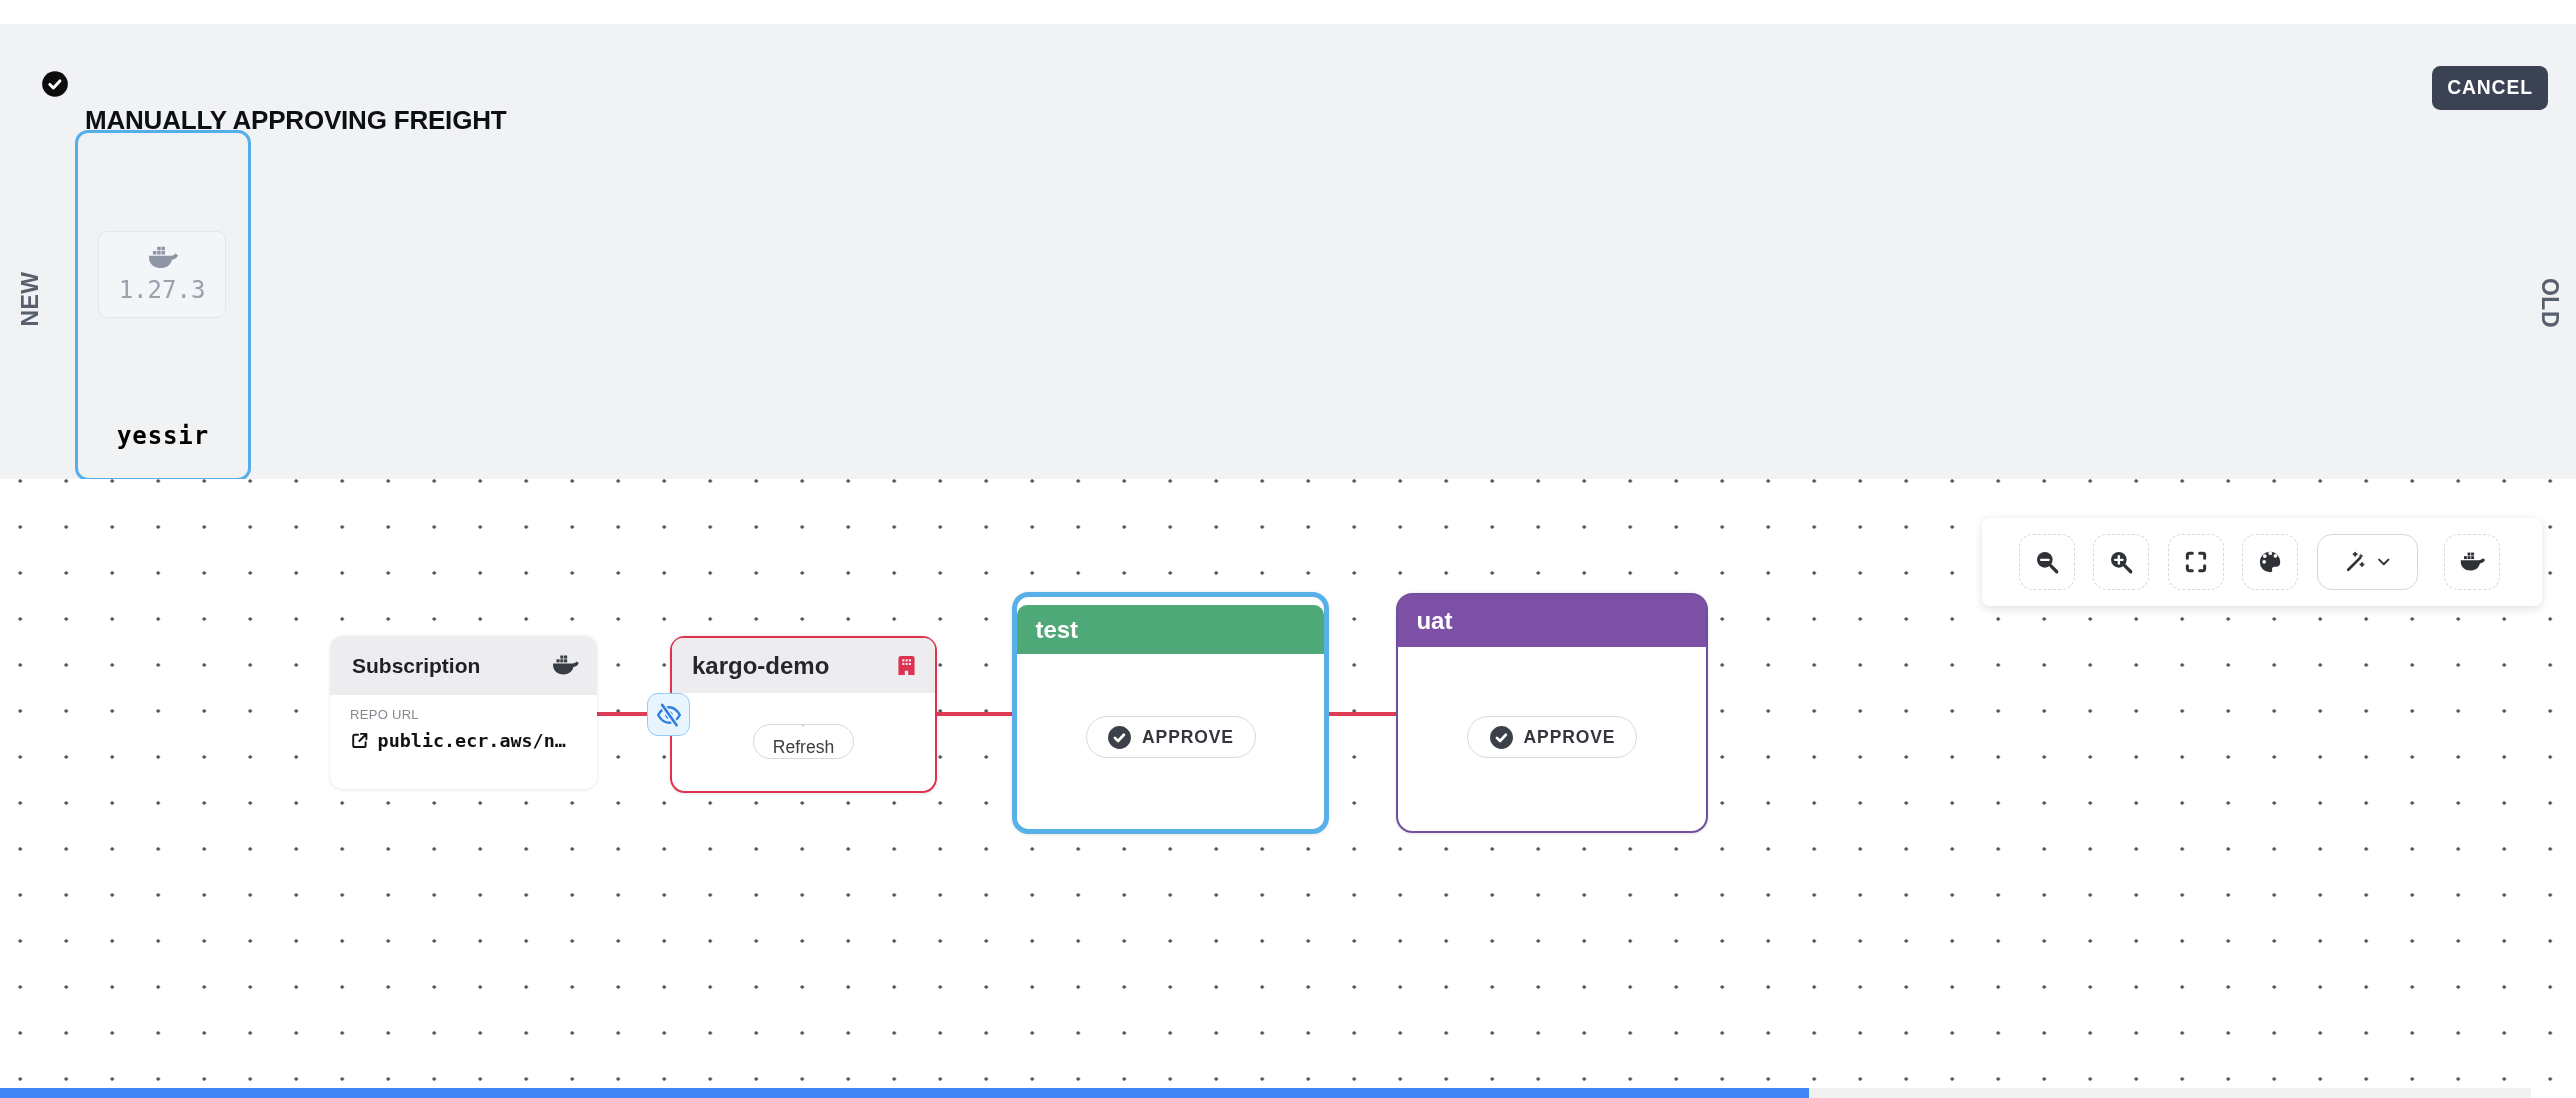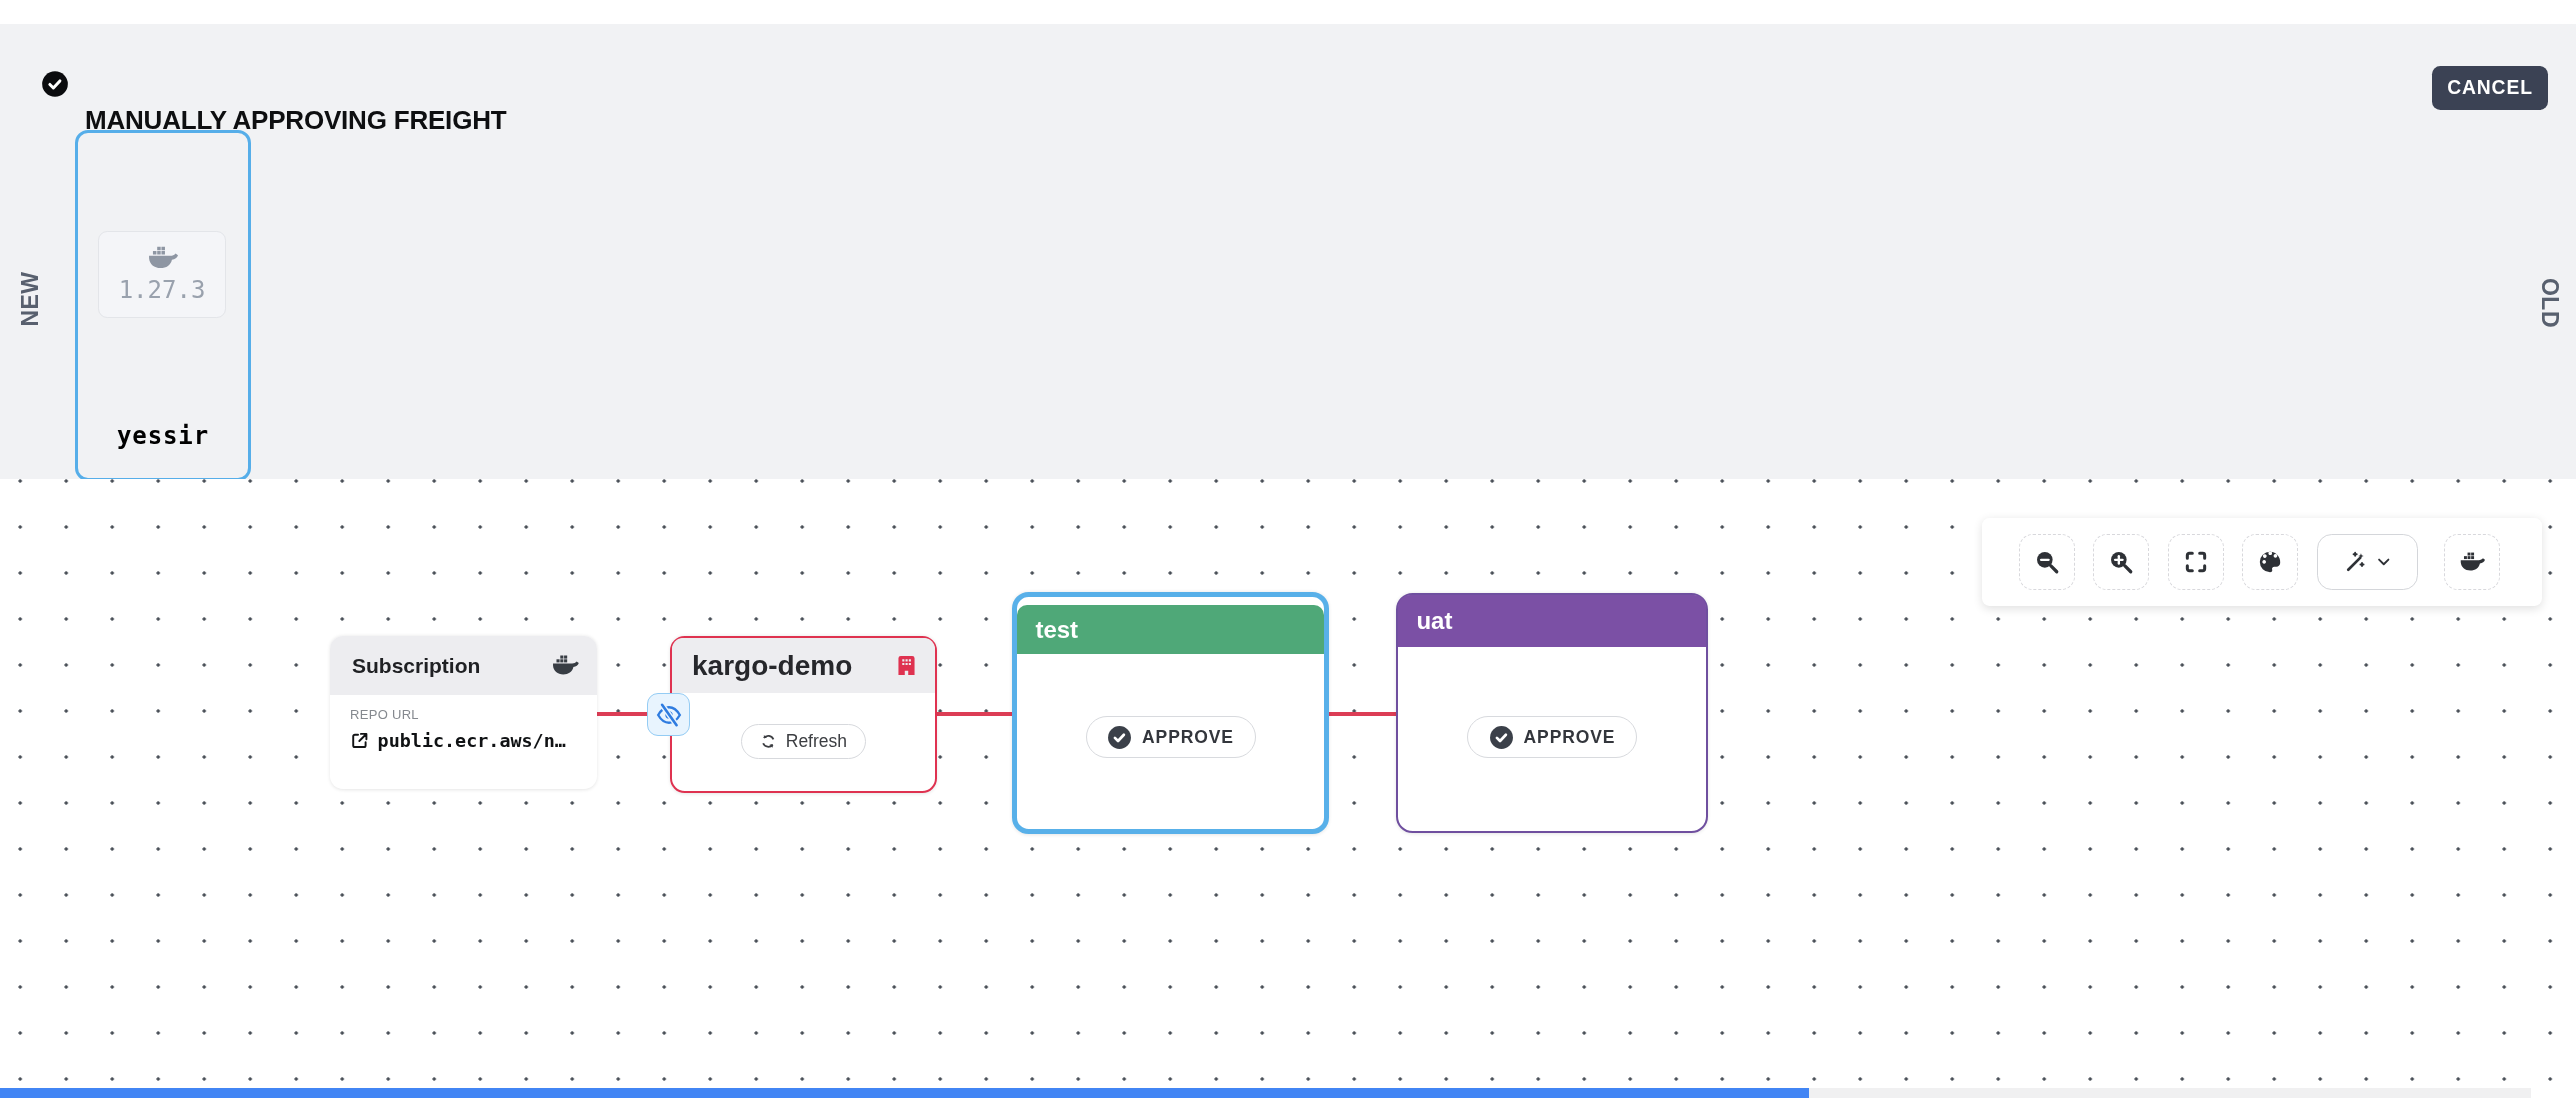--- a/index.html
+++ b/index.html
@@ -57,26 +57,26 @@
   .sub-hd .docker { width:28px; height:23px; color:#383d44; }
   .sub-body { padding:12px 20px 0 20px; }
   .repo-label { font-size:13px; font-weight:400; color:#85898f; letter-spacing:0.3px; }
   .repo-row { display:flex; align-items:center; gap:8.3px; margin-top:8px; cursor:pointer; }
   .repo-row svg { width:19.3px; height:19.3px; color:#131416; flex:none; }
   .repo-url { font-family:"DejaVu Sans Mono", monospace; font-weight:700; font-size:18.4px; color:#101214; }
 
   
   .wh-node { left:670px; top:636px; width:267px; height:157px; border:2.8px solid #df3250; border-radius:14.7px; }
   .wh-hd { height:55px; background:#ededf0; border-radius:11px 11px 0 0; padding:0 16.6px 0 20px; }
-  .wh-hd .t { font-size:28px; font-weight:800; color:#26272b; }
+  .wh-hd .t { font-size:24px; font-weight:800; color:#26272b; }
   .wh-hd svg { width:23px; height:23px; color:#df3250; }
   .wh-body { height:96px; display:flex; align-items:center; justify-content:center; }
   .refresh-btn { display:flex; align-items:center; gap:9.2px; height:35px; padding:0 18.4px;
                  background:#ffffff; border:1.4px solid #d7d9dd; border-radius:17.5px; cursor:pointer;
-                 font-family:"Liberation Sans", sans-serif; font-size:17.5px; color:#3c3e42; }
+                 font-family:"Liberation Sans", sans-serif; font-size:17.5px; color:#3c3e42;flex-direction:column; }
   .refresh-btn svg { width:16.6px; height:16.6px; color:#3c3e42; }
 
   .eye-badge { position:absolute; left:647px; top:693px; width:43px; height:43px; z-index:3;
                background:#e8f4fe; border:1.4px solid #94ccf4; border-radius:11px;
                display:flex; align-items:center; justify-content:center; cursor:pointer; }
   .eye-badge svg { width:26px; height:26px; color:#2f7ce0; }
 
   
   .stage-node { border-radius:16.6px; }
   .stage-test { left:1012px; top:592px; width:317px; height:242px; border:5.5px solid #58b0e9; }

